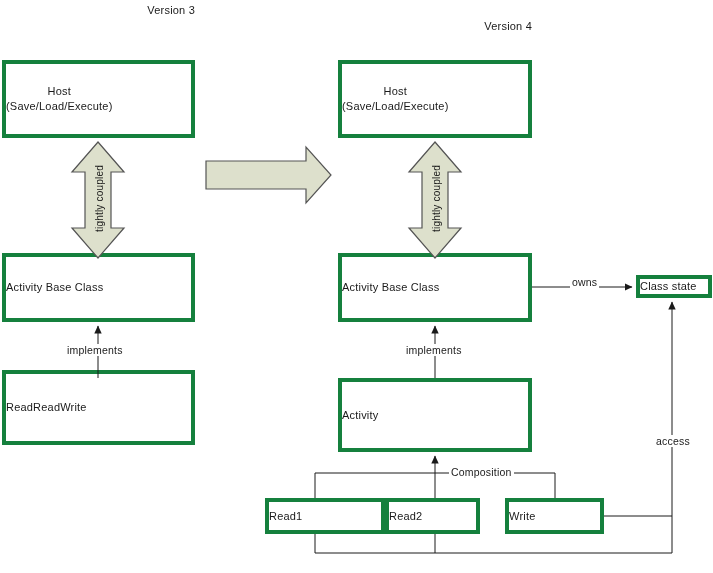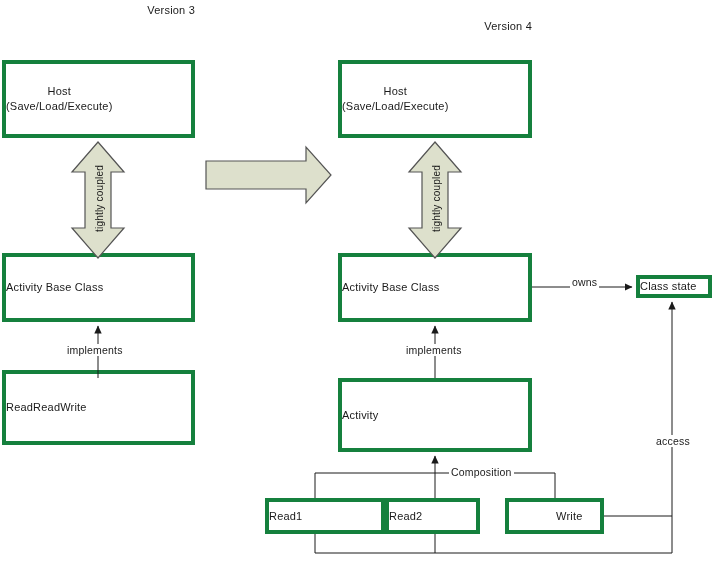--- a/index.html
+++ b/index.html
@@ -120,21 +120,21 @@
   </div>
 
   <div class="node" style="left:265px; top:498px; width:120px; height:36px;">
     <span class="node-label">Read1</span>
   </div>
 
   <div class="node" style="left:385px; top:498px; width:95px; height:36px;">
     <span class="node-label">Read2</span>
   </div>
 
-  <div class="node" style="left:505px; top:498px; width:99px; height:36px;padding-left:47px;">
+  <div class="node" style="left:505px; top:498px; width:99px; height:36px;">
     <span class="node-label">Write</span>
   </div>
 
   <svg class="overlay" viewBox="0 0 713 573">
     <defs>
       <marker id="arrowOpen" markerWidth="9" markerHeight="9" refX="7.5" refY="4" orient="auto" markerUnits="userSpaceOnUse">
         <path d="M0,0.3 L8,4 L0,7.7 Z" fill="#1a1a1a"></path>
       </marker>
     </defs>
 

